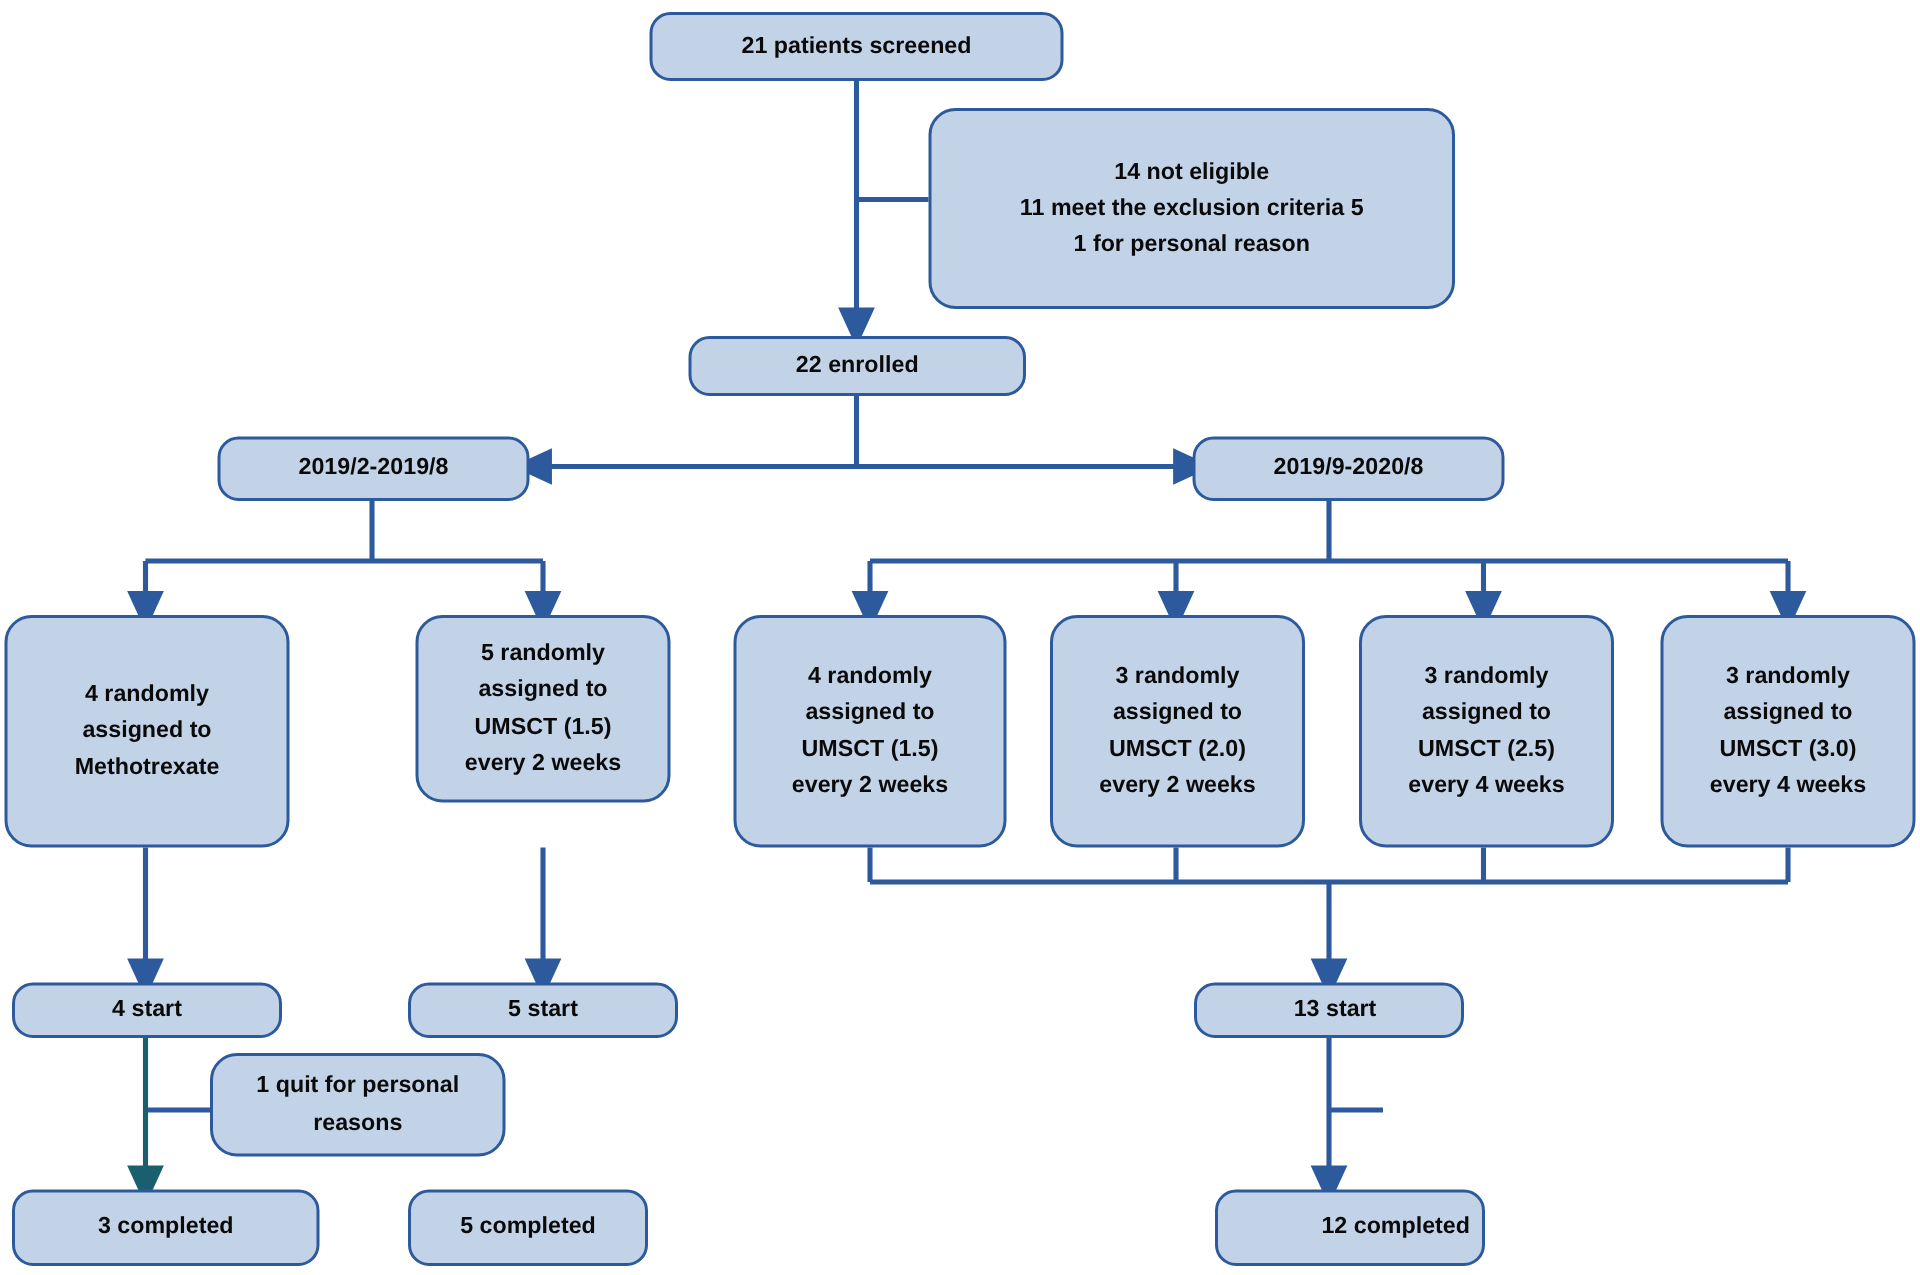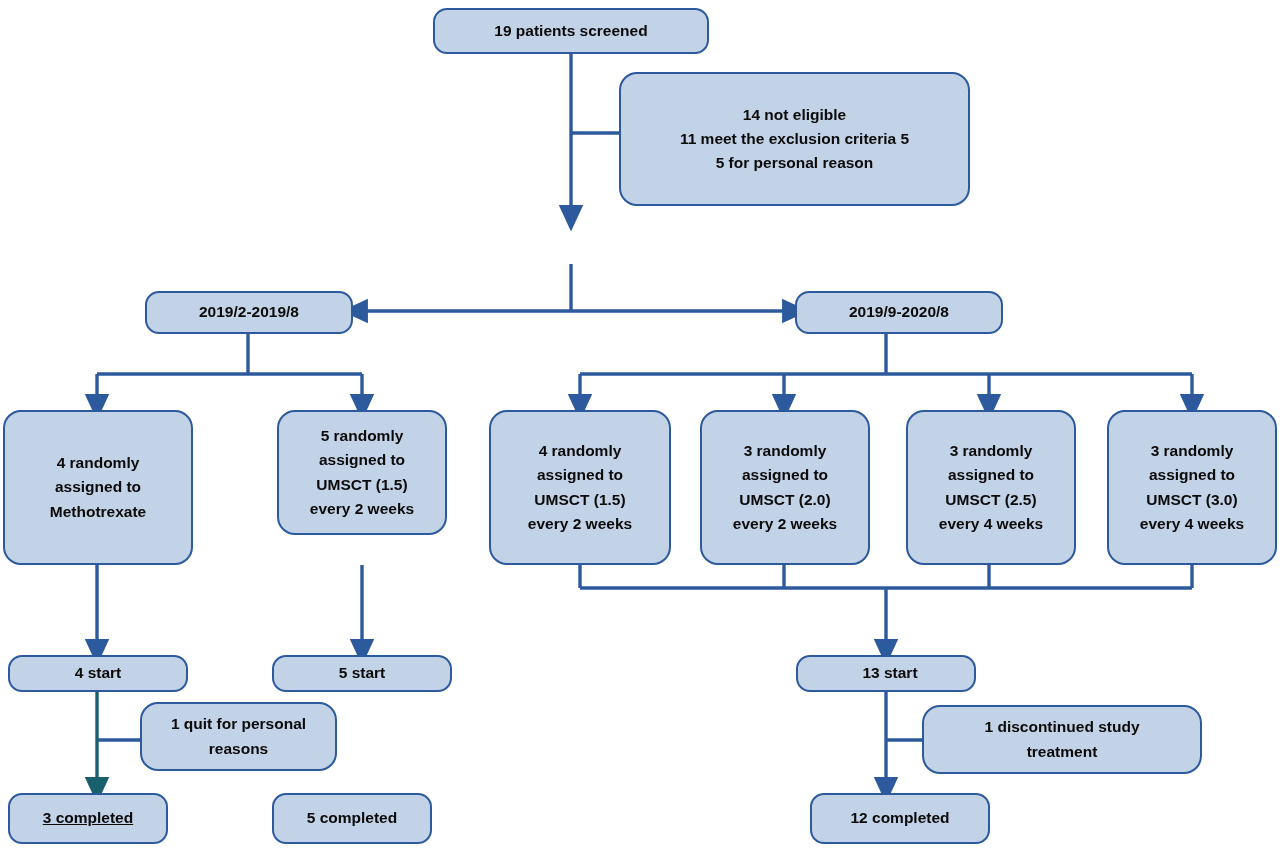--- a/index.html
+++ b/index.html
@@ -107,29 +107,32 @@
       <path d="M886,740 L922,740"></path>
     </g>
 
     <g stroke="#1a5f6e" stroke-width="3.4" fill="none">
 
       <path d="M97,692 L97,790" marker-end="url(#ah-teal)"></path>
     </g>
   </svg>
 
   <div class="node r14" style="left:433px; top:8px; width:276px; height:46px;">
-    <span class="ln">19 patients screened</span>
+    <span class="ln">21 patients screened</span>
   </div>
 
   <div class="node r18" style="left:619px; top:72px; width:351px; height:134px;justify-content:center;">
     <span class="ln">14 not eligible</span>
     <span class="ln">11 meet the exclusion criteria 5</span>
-    <span class="ln">5 for personal reason</span>
-  </div>
-
+    <span class="ln">1 for personal reason</span>
+  </div>
+
+  <div class="node r14" style="left:459px; top:224px; width:225px; height:40px;">
+    <span class="ln">22 enrolled</span>
+  </div>
 
   <div class="node r14" style="left:145px; top:291px; width:208px; height:43px;">
     <span class="ln">2019/2-2019/8</span>
   </div>
 
   <div class="node r14" style="left:795px; top:291px; width:208px; height:43px;">
     <span class="ln">2019/9-2020/8</span>
   </div>
 
   <div class="node r18" style="left:3px; top:410px; width:190px; height:155px;">
@@ -183,30 +186,26 @@
 
   <div class="node r14" style="left:796px; top:655px; width:180px; height:37px;padding-left:16px;">
     <span class="ln">13 start</span>
   </div>
 
   <div class="node r18" style="left:140px; top:702px; width:197px; height:69px;">
     <span class="ln">1 quit for personal</span>
     <span class="ln">reasons</span>
   </div>
 
-  <div class="node r18" style="left:922px; top:705px; width:280px; height:69px;">
-    <span class="ln">1 discontinued study</span>
-    <span class="ln">treatment</span>
-  </div>
-
-  <div class="node r14" style="left:8px; top:793px; width:160px; height:51px;text-decoration:underline;">
+
+  <div class="node r14" style="left:8px; top:793px; width:205px; height:51px;">
     <span class="ln">3 completed</span>
   </div>
 
   <div class="node r14" style="left:272px; top:793px; width:160px; height:51px;">
     <span class="ln">5 completed</span>
   </div>
 
-  <div class="node r14" style="left:810px; top:793px; width:180px; height:51px;">
+  <div class="node r14" style="left:810px; top:793px; width:180px; height:51px;align-items:flex-end;">
     <span class="ln">12 completed</span>
   </div>
 
 </div>
 
 </body></html>

